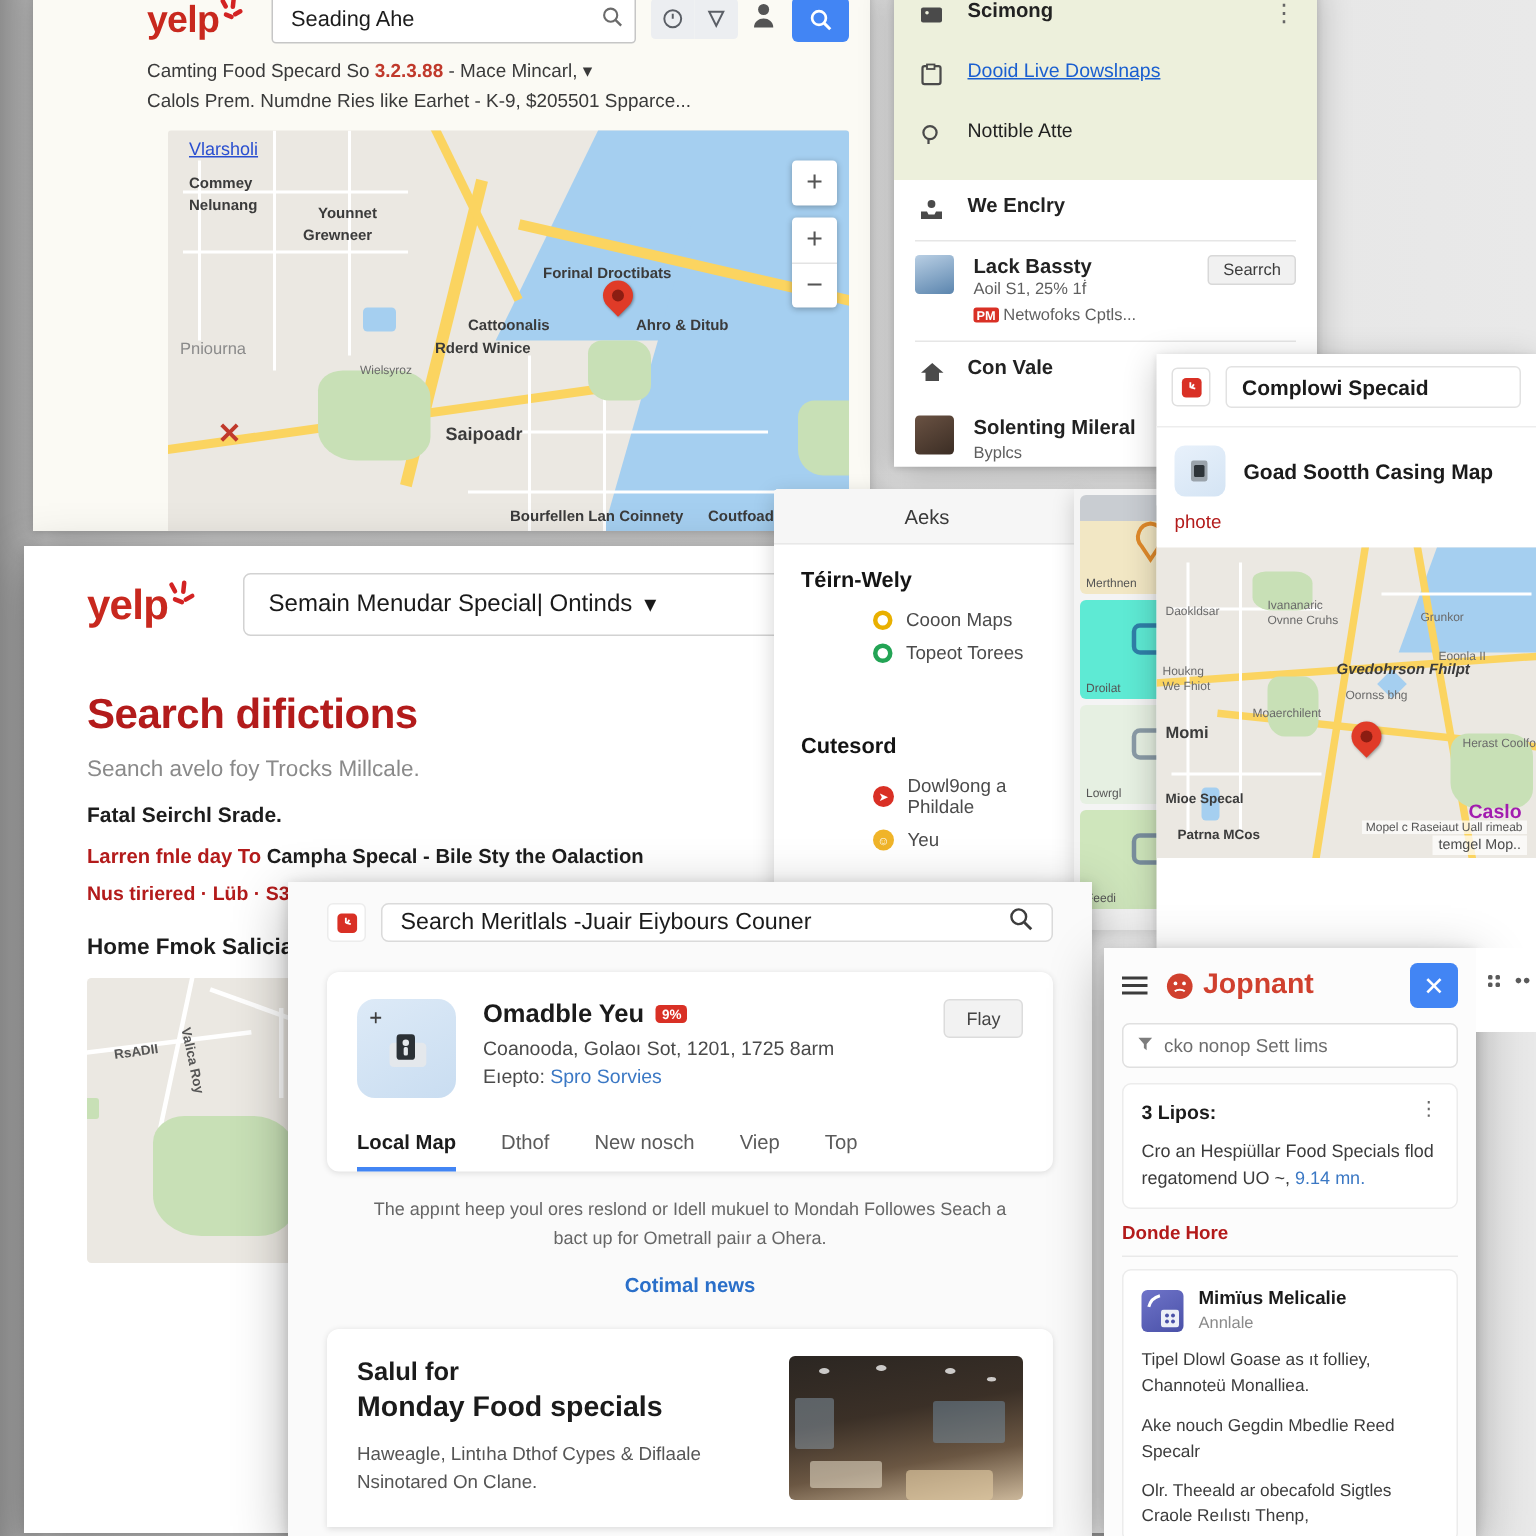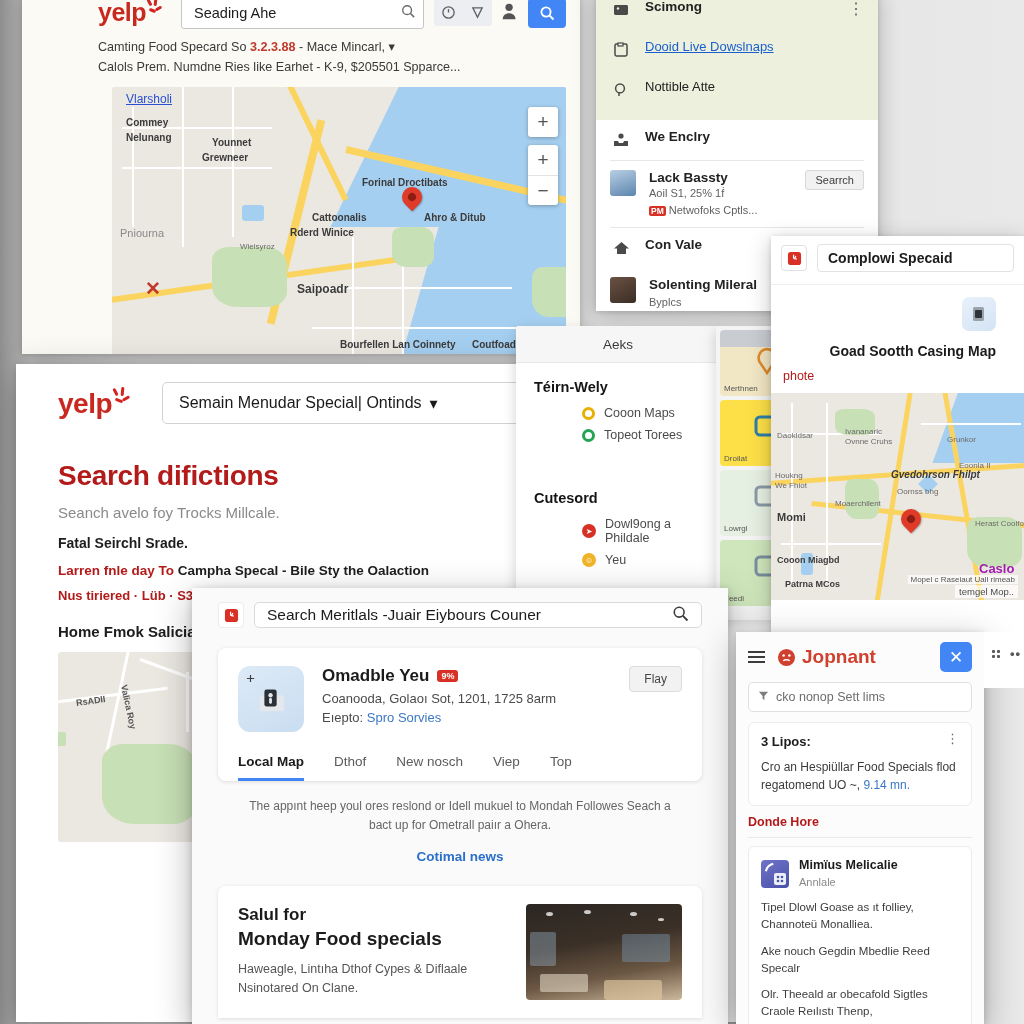--- a/index.html
+++ b/index.html
@@ -105,21 +105,21 @@
   
   #win-thumbs { left:716px; top:326px; width:70px; height:294px; background:#f4f4f4; }
   .tcell { width:62px;height:66px;margin:4px; border-radius:4px; position:relative; overflow:hidden; }
   .tcell .cap { position:absolute;left:4px;bottom:3px;font-size:8px;color:#555; }
 
   
   #win-right { left:771px; top:236px; width:253px; height:404px; }
   .wr-head { display:flex; align-items:center; gap:10px; padding:8px 10px; }
   .wr-app { width:26px;height:26px;background:#fff;border:1px solid #e0e0e0;border-radius:4px;display:flex;align-items:center;justify-content:center; }
   .wr-bar { flex:1; background:#fff; border:1px solid #e2e2e2; border-radius:4px; height:28px; display:flex; align-items:center; padding:0 10px; font-size:14px; font-weight:bold; color:#1b1b1b; }
-  .wr-card { margin:4px 0 0; background:#fff; border-top:1px solid #ededed; padding:12px 28px 6px; display:flex; gap:12px; align-items:flex-end;flex-direction:column; }
+  .wr-card { margin:4px 0 0; background:#fff; border-top:1px solid #ededed; padding:12px 12px 6px; display:flex; gap:12px; align-items:center; }
   .wr-ic { width:34px;height:34px;border-radius:7px;background:linear-gradient(150deg,#e8f1fb,#d4e4f4);display:flex;align-items:center;justify-content:center;flex:none; }
   .wr-ct { font-size:14px; font-weight:bold; color:#1b1b1b; }
   .wr-photo { font-size:12.5px; color:#b31b1b; padding:4px 12px 10px; }
   .wr-map { height:207px; position:relative; }
   .wr-foot { position:absolute; right:6px; bottom:2px; font-size:9.5px; color:#4b4b4b; background:rgba(255,255,255,.72); padding:1px 4px; }
   .wr-foot2 { position:absolute; right:6px; bottom:16px; font-size:8px; color:#555; background:rgba(255,255,255,.7); padding:0 3px;}
 
   
   #win-center { left:192px; top:588px; width:536px; height:436px; background:#fafafa; }
   .wc-searchrow { display:flex; align-items:center; gap:10px; padding:14px 26px 6px; }
@@ -420,21 +420,21 @@
   </div>
 </div>
 
 <div class="win shadow-sm" id="win-thumbs">
   <div class="tcell" style="background:linear-gradient(180deg,#c9cdd2 0 26%,#f2e7c4 26% 100%)">
     <svg style="position:absolute;right:2px;top:16px" width="26" height="30" viewBox="0 0 26 30">
         <path d="M13 3a9 9 0 0 1 6 15l-6 9-6-9A9 9 0 0 1 13 3z" fill="none" stroke="#e08a2b" stroke-width="2.6"></path>
       </svg>
     <span class="cap">Merthnen</span>
   </div>
-  <div class="tcell" style="background:#fde047">
+  <div class="tcell" style="background:#5eead4">
     <svg style="position:absolute;right:2px;top:14px" width="28" height="26" viewBox="0 0 28 26">
         <rect x="4" y="3" width="21" height="18" rx="4" fill="none" stroke="#2f7fa8" stroke-width="3"></rect>
       </svg>
     <span class="cap">Droilat</span>
   </div>
   <div class="tcell" style="background:#e6f0e2">
     <svg style="position:absolute;right:2px;top:14px" width="28" height="26" viewBox="0 0 28 26">
         <rect x="4" y="3" width="21" height="18" rx="4" fill="none" stroke="#8a9ba6" stroke-width="3"></rect>
       </svg>
     <span class="cap">Lowrgl</span>
@@ -490,21 +490,21 @@
     <div class="lbl" style="left:74px;top:44px">Ovnne Cruhs</div>
     <div class="lbl" style="left:176px;top:42px">Grunkor</div>
     <div class="lbl" style="left:188px;top:68px">Eoonla II</div>
     <div class="lbl dk" style="left:120px;top:76px;font-style:italic">Gvedohrson Fhilpt</div>
     <div class="lbl" style="left:126px;top:94px">Oornss bhg</div>
     <div class="lbl" style="left:4px;top:78px">Houkng</div>
     <div class="lbl" style="left:4px;top:88px">We Fhiot</div>
     <div class="lbl" style="left:64px;top:106px">Moaerchilent</div>
     <div class="lbl dk" style="left:6px;top:118px;font-size:11px">Momi</div>
     <div class="lbl" style="left:204px;top:126px">Herast Coolfoe</div>
-    <div class="lbl dk" style="left:6px;top:162px;font-size:9px">Cooon Miagbd</div>
+    <div class="lbl dk" style="left:6px;top:162px;font-size:9px">Mioe Specal</div>
     <div class="lbl dk" style="left:208px;top:168px;font-size:13px;color:#a21caf">Caslo</div>
     <div class="lbl dk" style="left:14px;top:186px;font-size:9px">Patrna MCos</div>
     <div class="pin" style="left:130px;top:116px">
         <b></b>
       </div>
     <div class="wr-foot2">Mopel c Raseiaut Uall rimeab</div>
     <div class="wr-foot">temgel Mop..</div>
   </div>
 </div>
 

